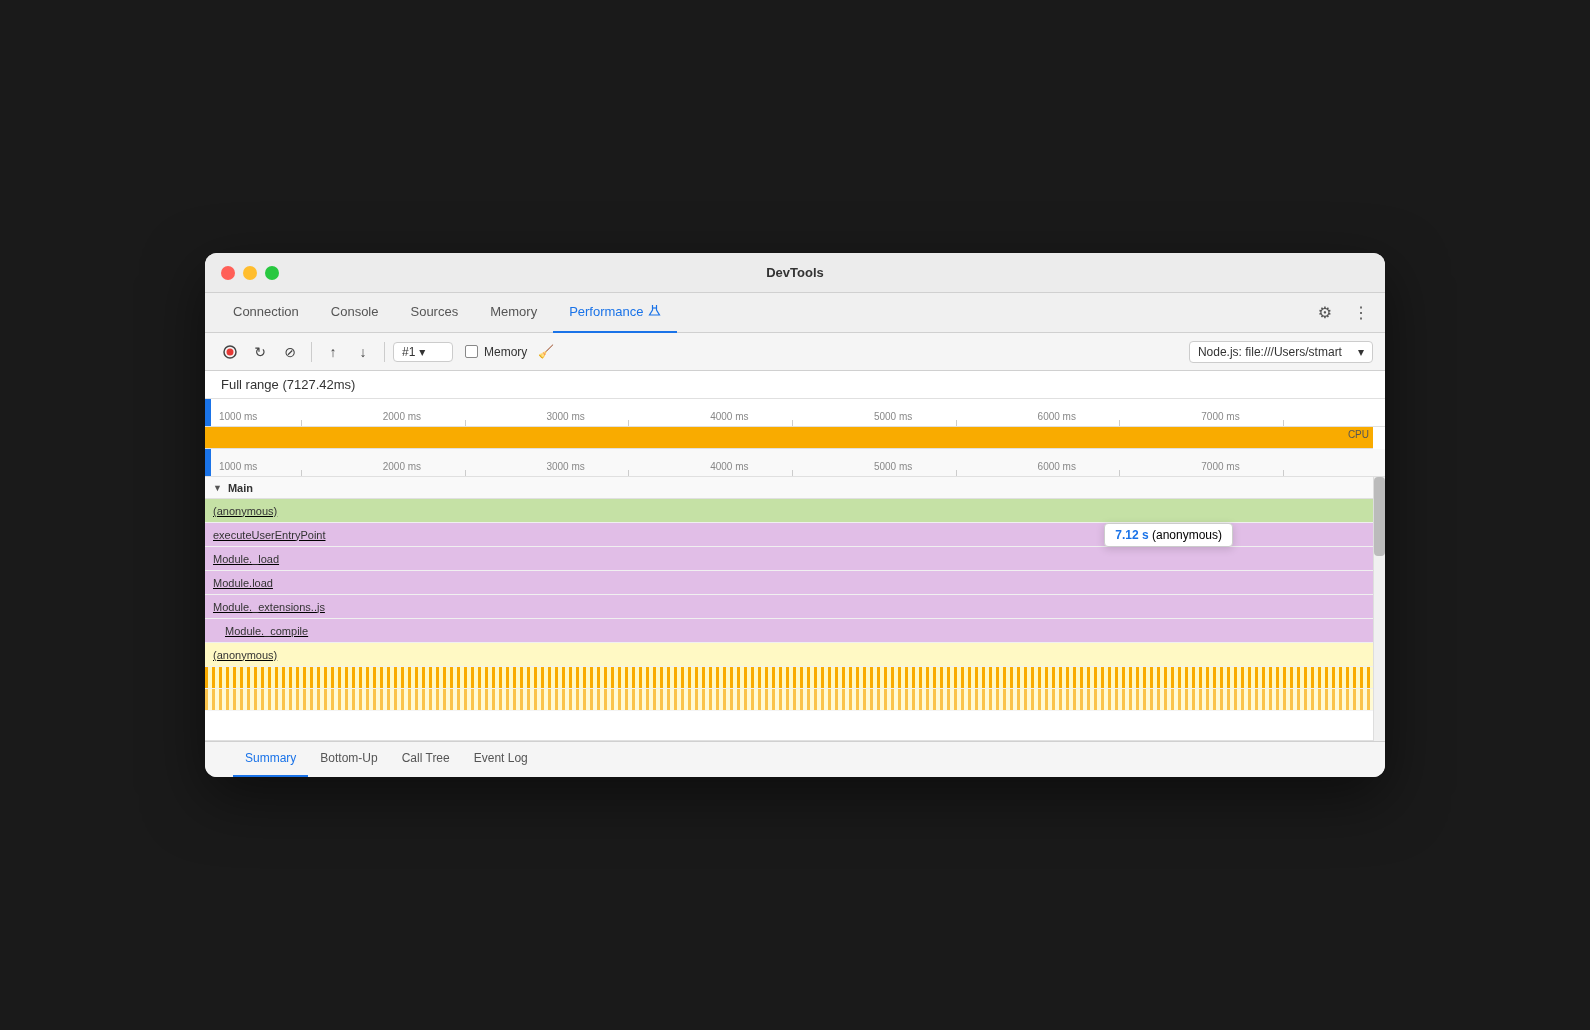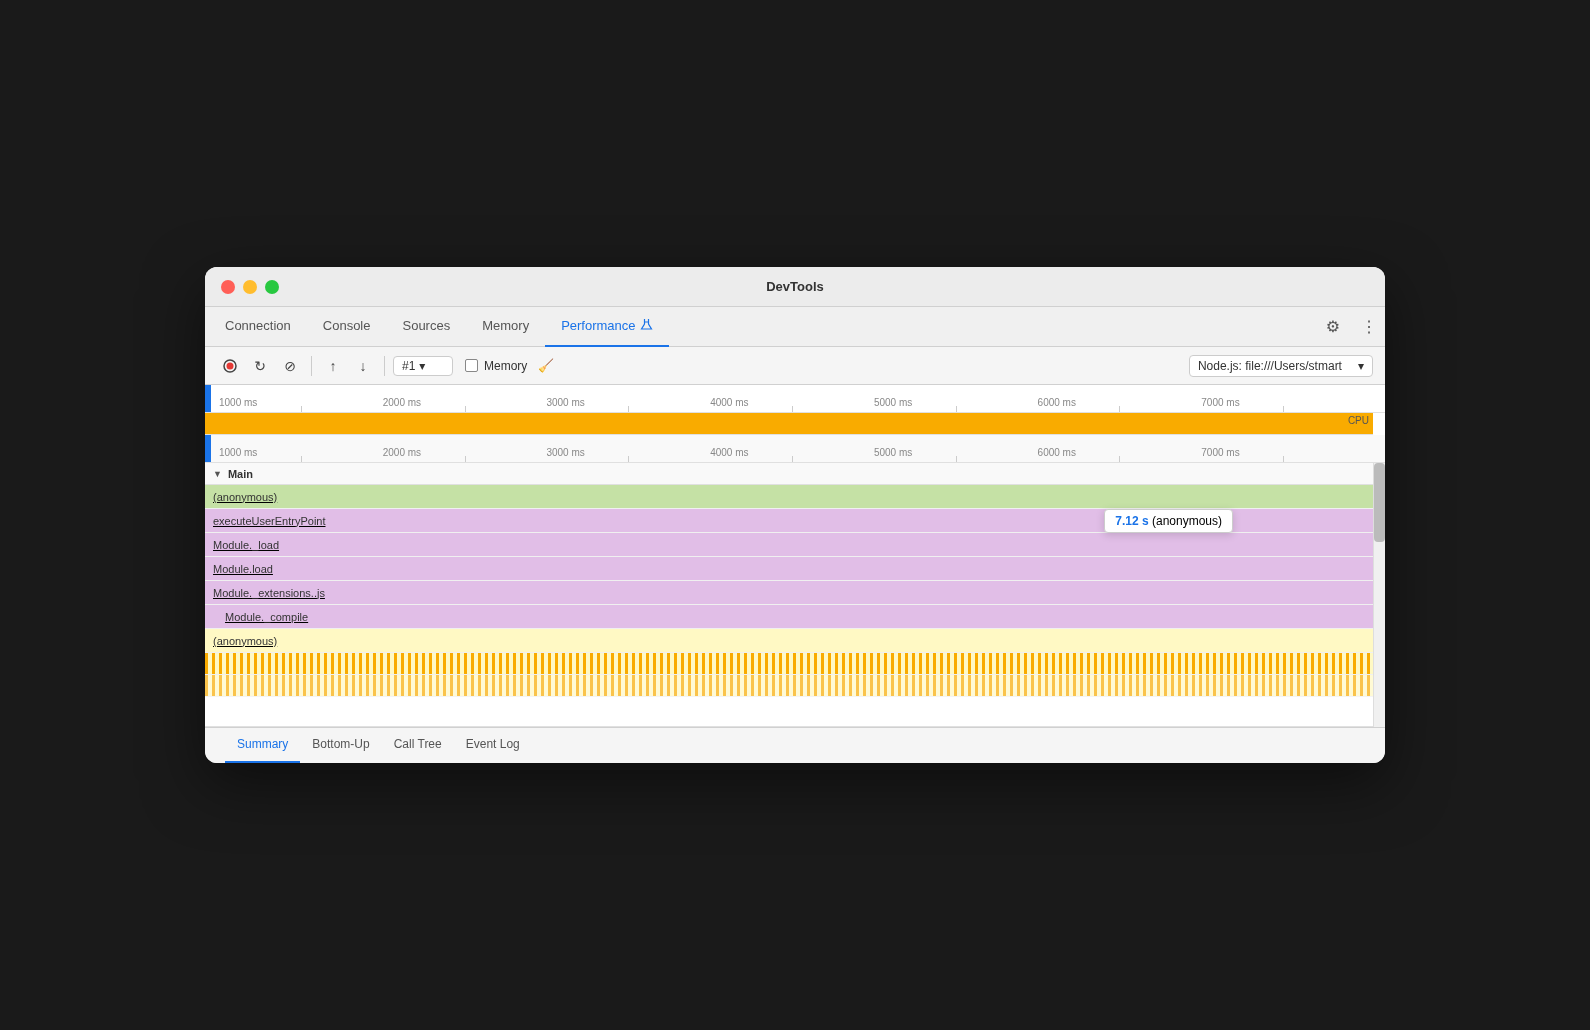--- a/index.html
+++ b/index.html
@@ -52,21 +52,21 @@
       font-size: 13px;
       font-weight: 600;
       color: #333;
     }
 
     
     .tabbar {
       background: #f0f0f0;
       display: flex;
       align-items: center;
-      padding: 0 4px;
+      padding: 0 12px;
       border-bottom: 1px solid #d0d0d0;
       height: 40px;
     }
 
     .tab-item {
       padding: 0 16px;
       height: 40px;
       display: flex;
       align-items: center;
       font-size: 13px;
@@ -342,21 +342,21 @@
         #fff9c4 3px, #fff9c4 7px
       );
       border-bottom: 1px solid #f0f0f0;
     }
 
     
     .bottom-tabbar {
       background: #f5f5f5;
       display: flex;
       border-top: 1px solid #d0d0d0;
-      padding: 0 20px;
+      padding: 0 28px;
       height: 36px;
       align-items: flex-end;
     }
 
     .bottom-tab {
       padding: 0 12px;
       height: 36px;
       display: flex;
       align-items: center;
       font-size: 12px;
@@ -488,20 +488,21 @@
       <div class="toolbar-btn broom-icon" style="font-size:13px;">🧹</div>
     </div>
     <div class="node-selector">
       <span>Node.js: file:///Users/stmart</span>
       <span>▾</span>
     </div>
   </div>
 
   <div class="timeline-container">
 
+    <div class="range-label">Full range (7127.42ms)</div>
 
     <div class="timeline-ruler">
       <div style="width:6px;background:#1a73e8;position:absolute;left:0;top:0;bottom:0;"></div>
       <div style="flex:1;display:flex;padding-left:6px;">
         <div class="ruler-tick"><span>1000 ms</span></div>
         <div class="ruler-tick"><span>2000 ms</span></div>
         <div class="ruler-tick"><span>3000 ms</span></div>
         <div class="ruler-tick"><span>4000 ms</span></div>
         <div class="ruler-tick"><span>5000 ms</span></div>
         <div class="ruler-tick"><span>6000 ms</span></div>

